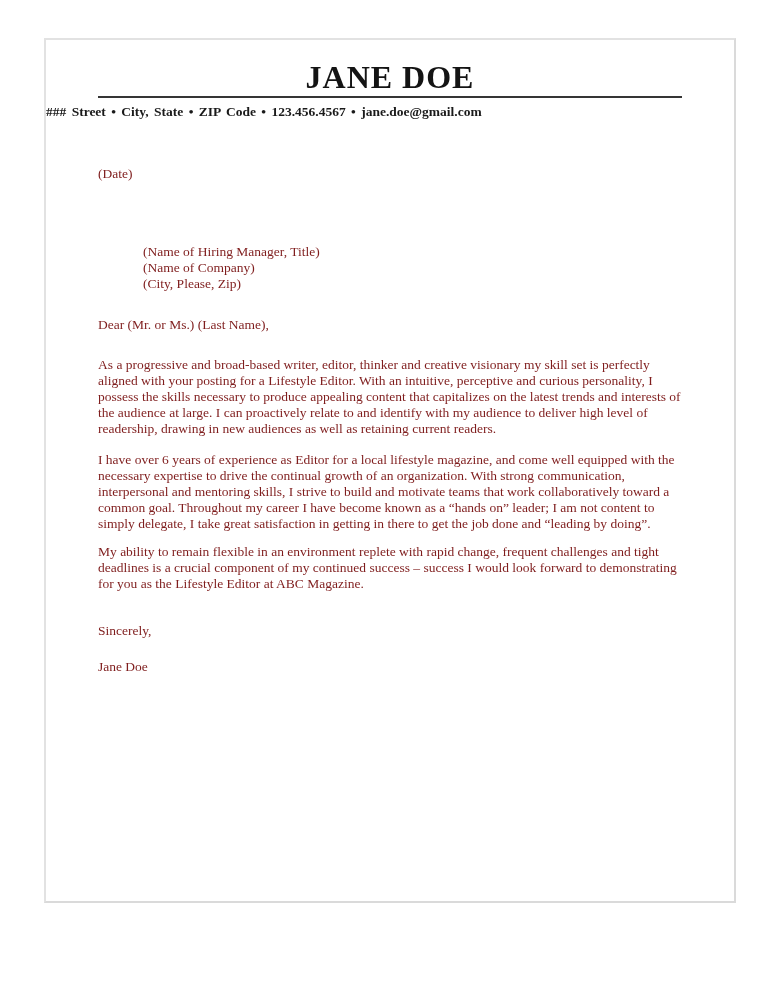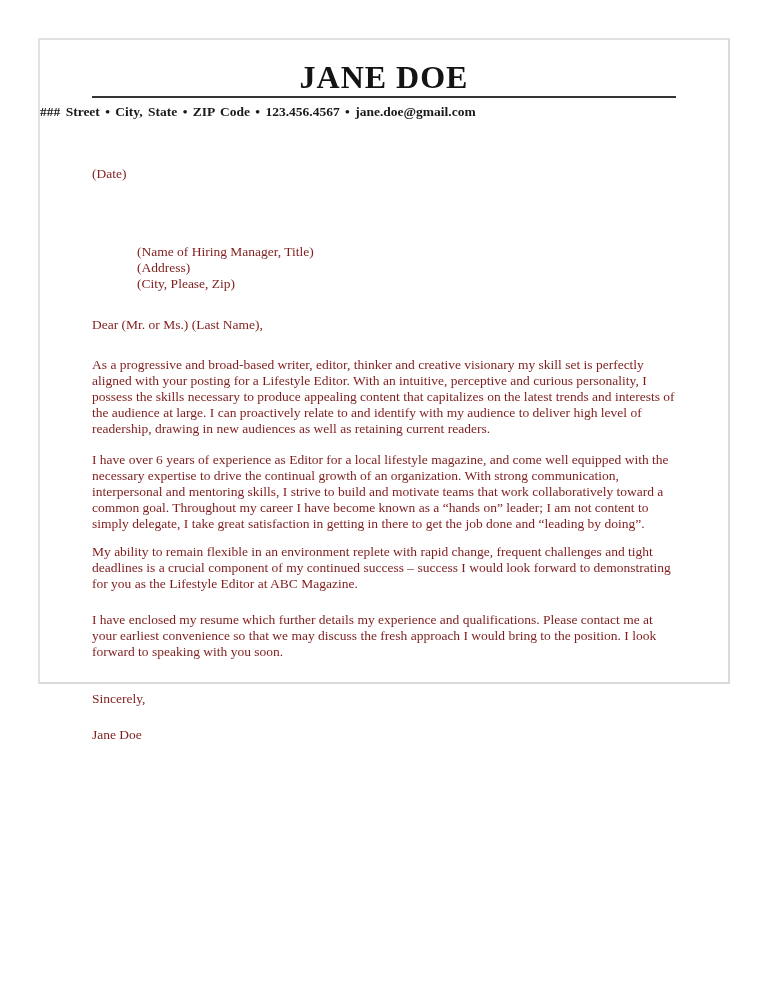--- a/index.html
+++ b/index.html
@@ -9,24 +9,24 @@
     font-family: "Liberation Serif", "DejaVu Serif", serif;
   }
   .canvas {
     position: relative;
     width: 768px;
     height: 994px;
     background: #ffffff;
   }
   .page {
     position: absolute;
-    left: 38px;
+    left: 44px;
     top: 38px;
     width: 692px;
-    height: 646px;
+    height: 865px;
     background: #ffffff;
     border: 2px solid #dadada;
     border-top-color: #e2e2e2;
     border-left-color: #e2e2e2;
     color: #1f1f1f;
   }
   .page-inner {
     padding: 0 52px;
   }
   .letter-head {
@@ -82,33 +82,32 @@
     <hr class="head-rule">
 
     <div class="contact-line">### Street  •  City, State  •  ZIP Code  •  123.456.4567  •  jane.doe@gmail.com</div>
 
     <div class="page-inner body-text">
 
       <div class="date-line">(Date)</div>
 
       <div class="recipient">
         <div>(Name of Hiring Manager, Title)</div>
-        <div>(Address)</div>
+        <div>(Name of Company)</div>
         <div>(City, Please, Zip)</div>
       </div>
 
       <div class="salutation">Dear (Mr. or Ms.) (Last Name),</div>
 
       <p class="para-1">As a progressive and broad-based writer, editor, thinker and creative visionary my skill set is perfectly aligned with your posting for a Lifestyle Editor. With an intuitive, perceptive and curious personality, I possess the skills necessary to produce appealing content that capitalizes on the latest trends and interests of the audience at large. I can proactively relate to and identify with my audience to deliver high level of readership, drawing in new audiences as well as retaining current readers.</p>
 
       <p class="para-2">I have over 6 years of experience as Editor for a local lifestyle magazine, and come well equipped with the necessary expertise to drive the continual growth of an organization. With strong communication, interpersonal and mentoring skills, I strive to build and motivate teams that work collaboratively toward a common goal. Throughout my career I have become known as a “hands on” leader; I am not content to simply delegate, I take great satisfaction in getting in there to get the job done and “leading by doing”.</p>
 
       <p class="para-3">My ability to remain flexible in an environment replete with rapid change, frequent challenges and tight deadlines is a crucial component of my continued success – success I would look forward to demonstrating for you as the Lifestyle Editor at ABC Magazine.</p>
 
-      <p class="para-4">I have enclosed my resume which further details my experience and qualifications. Please contact me at your earliest convenience so that we may discuss the fresh approach I would bring to the position. I look forward to speaking with you soon.</p>
 
       <div class="closing">Sincerely,</div>
 
       <div class="signature">Jane Doe</div>
 
     </div>
   </div>
 </div>
 
 </body></html>

